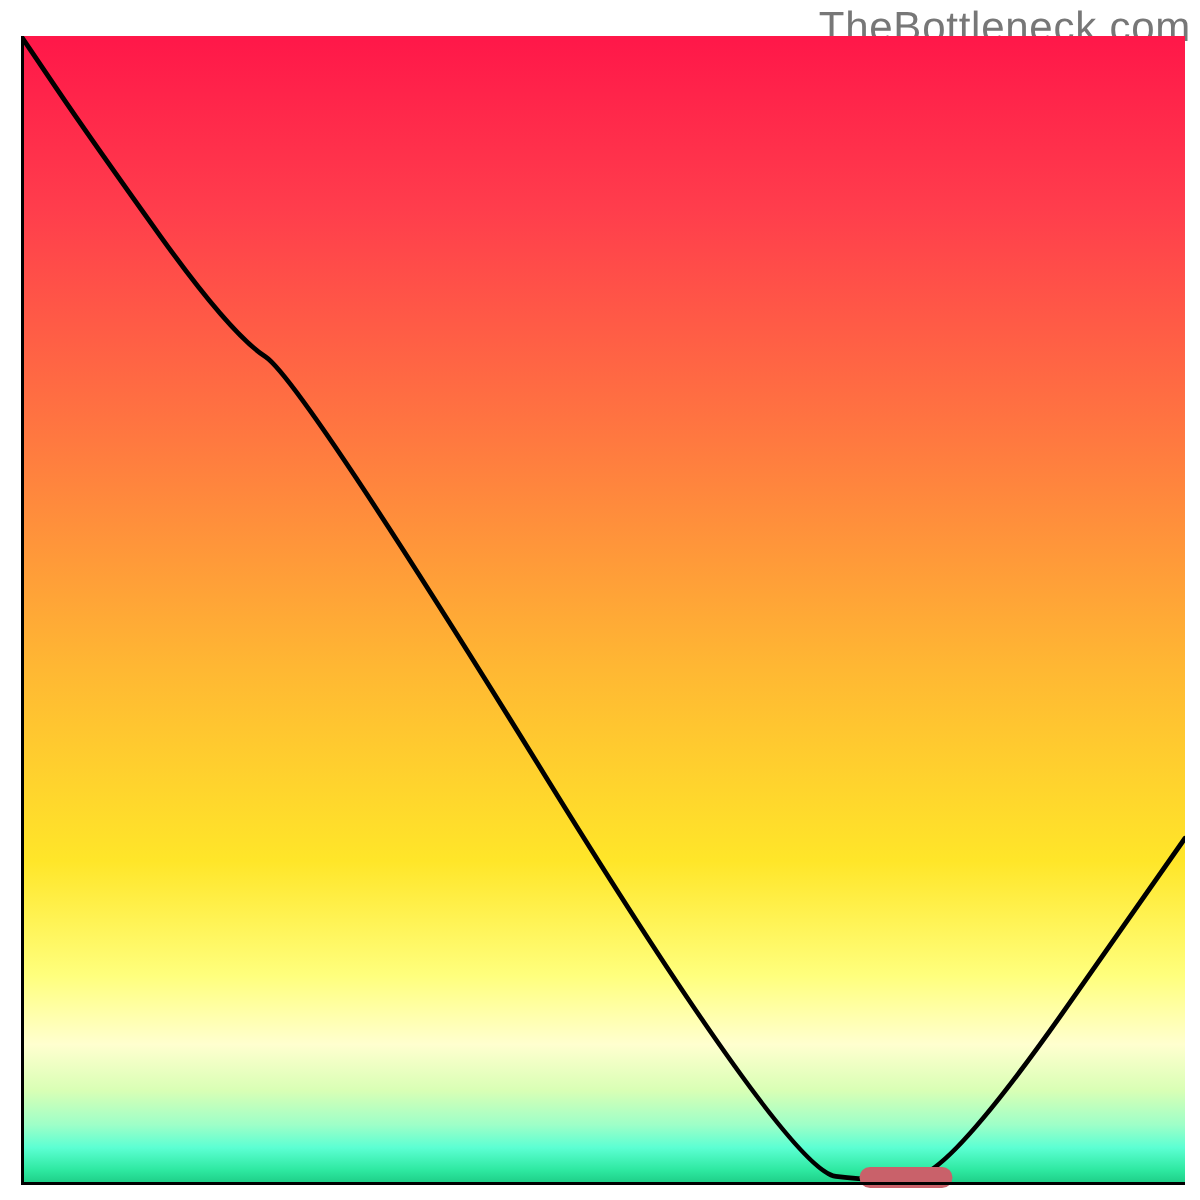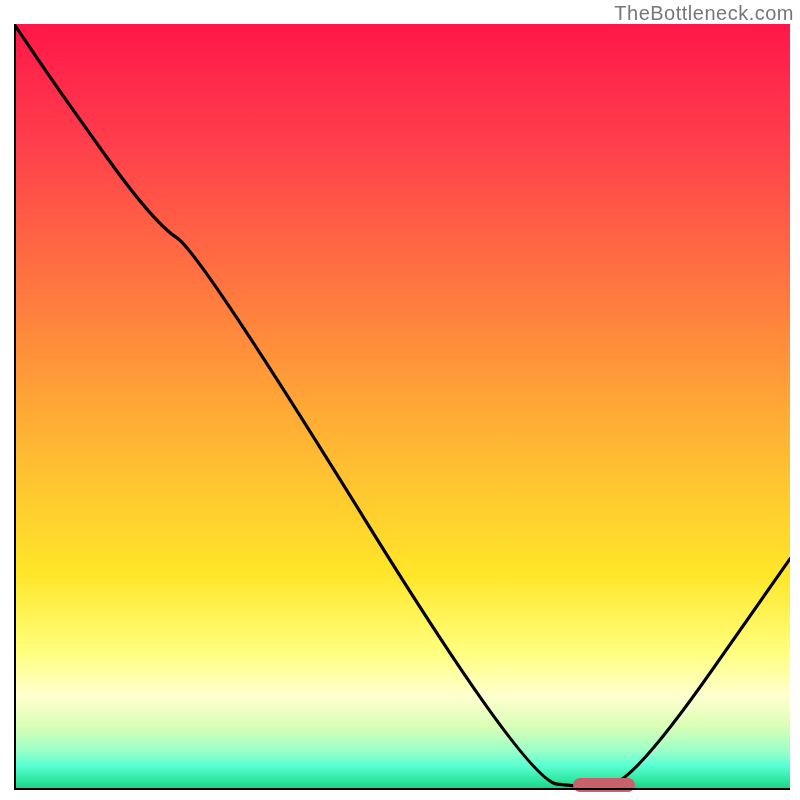--- a/index.html
+++ b/index.html
@@ -7,21 +7,21 @@
   .canvas {
     position: relative;
     width: 800px;
     height: 800px;
   }
   .watermark {
     position: absolute;
     top: 2px;
     right: 6px;
     font-family: Arial, Helvetica, sans-serif;
-    font-size: 20px;
+    font-size: 28px;
     color: #777;
     font-weight: 500;
     letter-spacing: 0.5px;
   }
   .plot-area {
     position: absolute;
     left: 14px;
     top: 24px;
     width: 776px;
     height: 764px;

